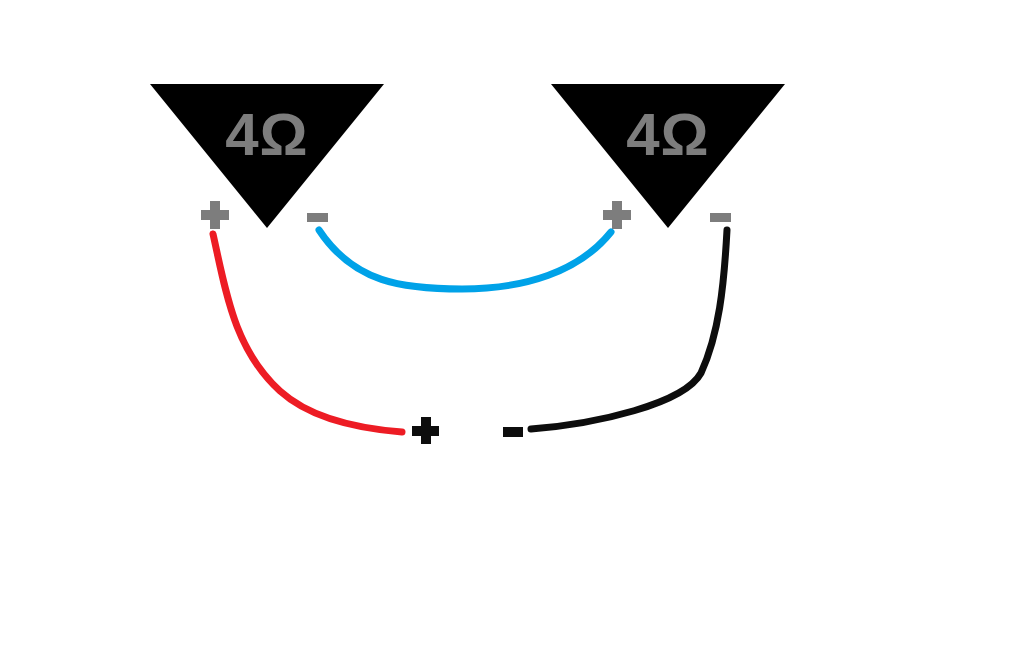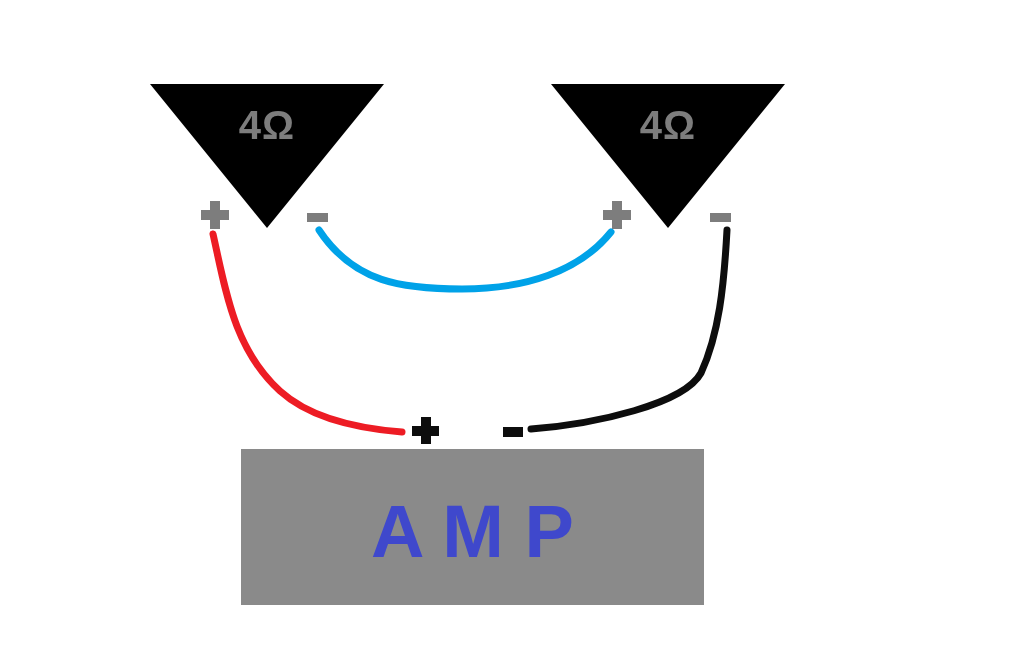--- a/index.html
+++ b/index.html
@@ -39,21 +39,21 @@
     border-left: 117px solid transparent;
     border-right: 117px solid transparent;
     border-top: 144px solid var(--speaker-fill, #000);
   }
   .speaker-tri.left  { left: 150px; top: 84px; }
   .speaker-tri.right { left: 551px; top: 84px; }
 
   .impedance-label {
     position: absolute;
     top: 105px;
-    font-size: 40px;
+    font-size: 60px;
     font-weight: bold;
     line-height: 1;
     color: var(--speaker-label, #7d7d7d);
     text-align: center;
     letter-spacing: 1px;
   }
   .impedance-label.left  { left: 150px; width: 234px; }
   .impedance-label.right { left: 551px; width: 234px; }
 
   
@@ -135,23 +135,20 @@
 <body>
 
 <div class="canvas">
 
   <svg class="wires" viewBox="0 0 1024 670" xmlns="http://www.w3.org/2000/svg">
     <path class="wire" d="M 213 234 C 226 292 234 349 280 391 C 312 420 364 429 402 432" stroke="#ed1c24"></path>
     <path class="wire" d="M 319 230 C 354 283 403 289 462 289 C 524 289 579 272 611 232" stroke="#00a2e8"></path>
     <path class="wire" d="M 727 230 C 724 286 719 334 701 373 C 684 404 596 424 531 429" stroke="#0d0d0d"></path>
   </svg>
 
-  <div class="amp-box">
-    <div class="amp-label">A M P</div>
-  </div>
 
   <div class="speaker-tri left"></div>
   <div class="impedance-label left">4Ω</div>
   <div class="plus gray term-lplus" aria-label="+">
     <span class="bar-h"></span>
     <span class="bar-v"></span>
   </div>
   <div class="minus gray term-lminus" aria-label="-"></div>
 
   <div class="speaker-tri right"></div>

